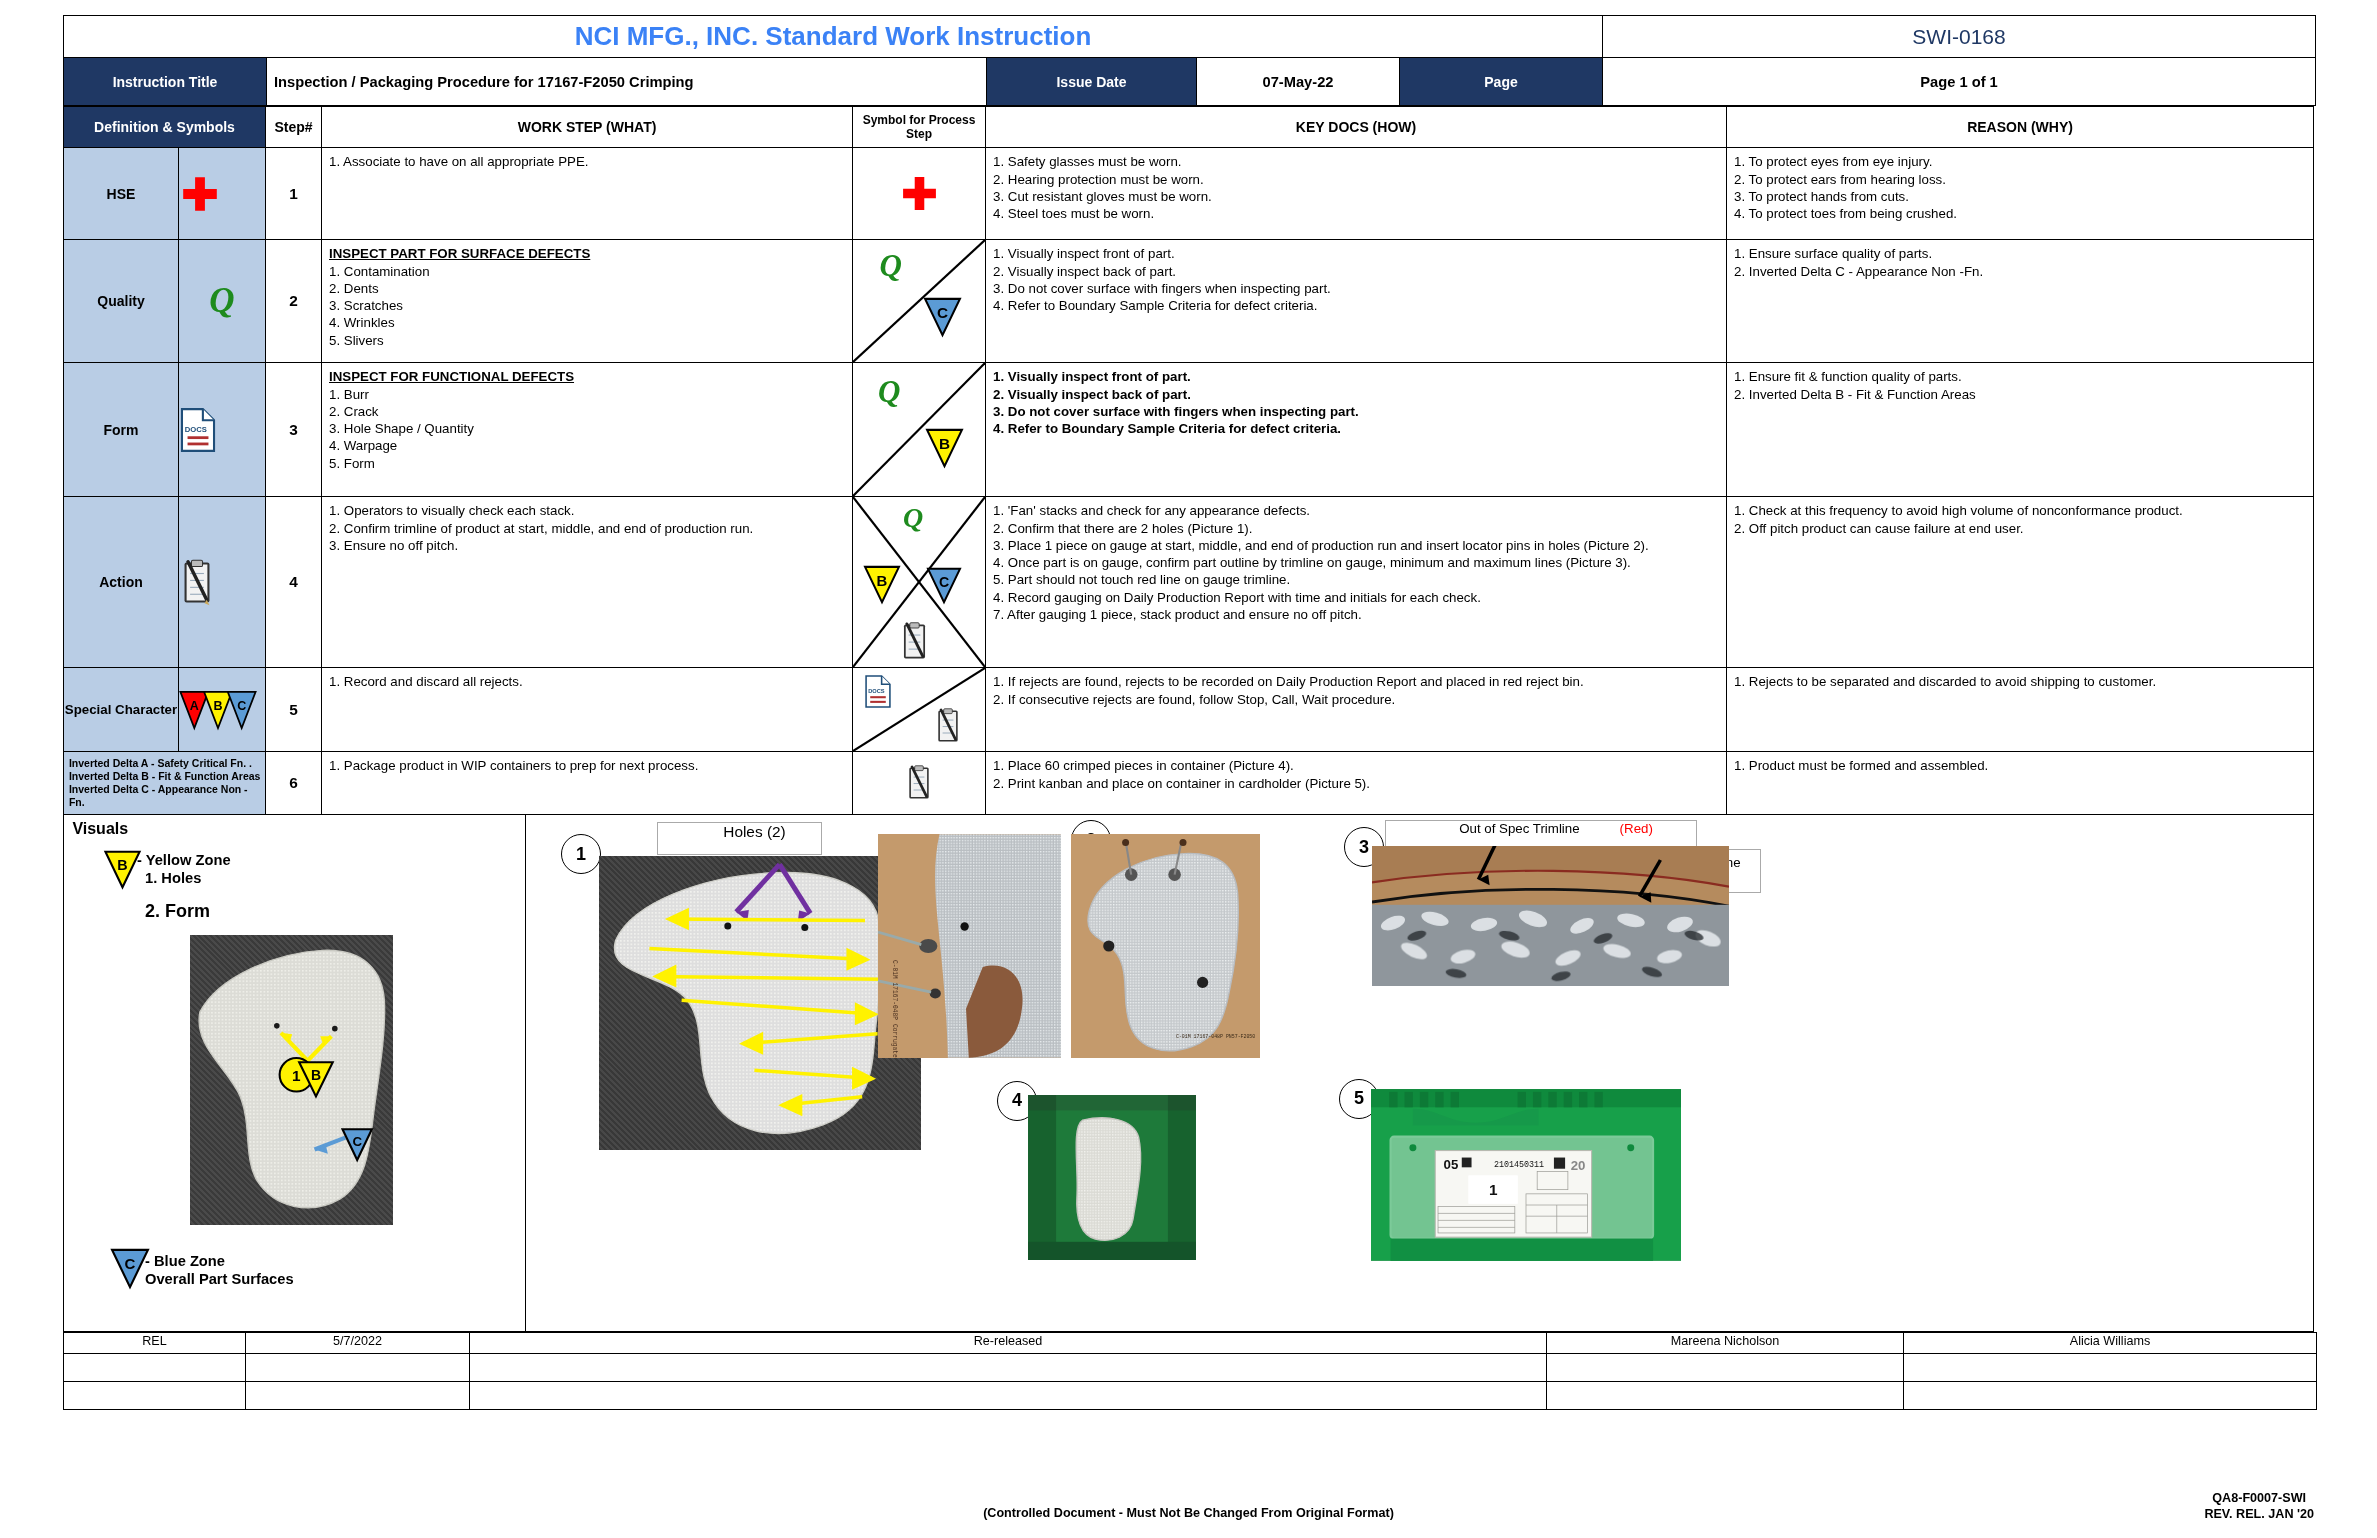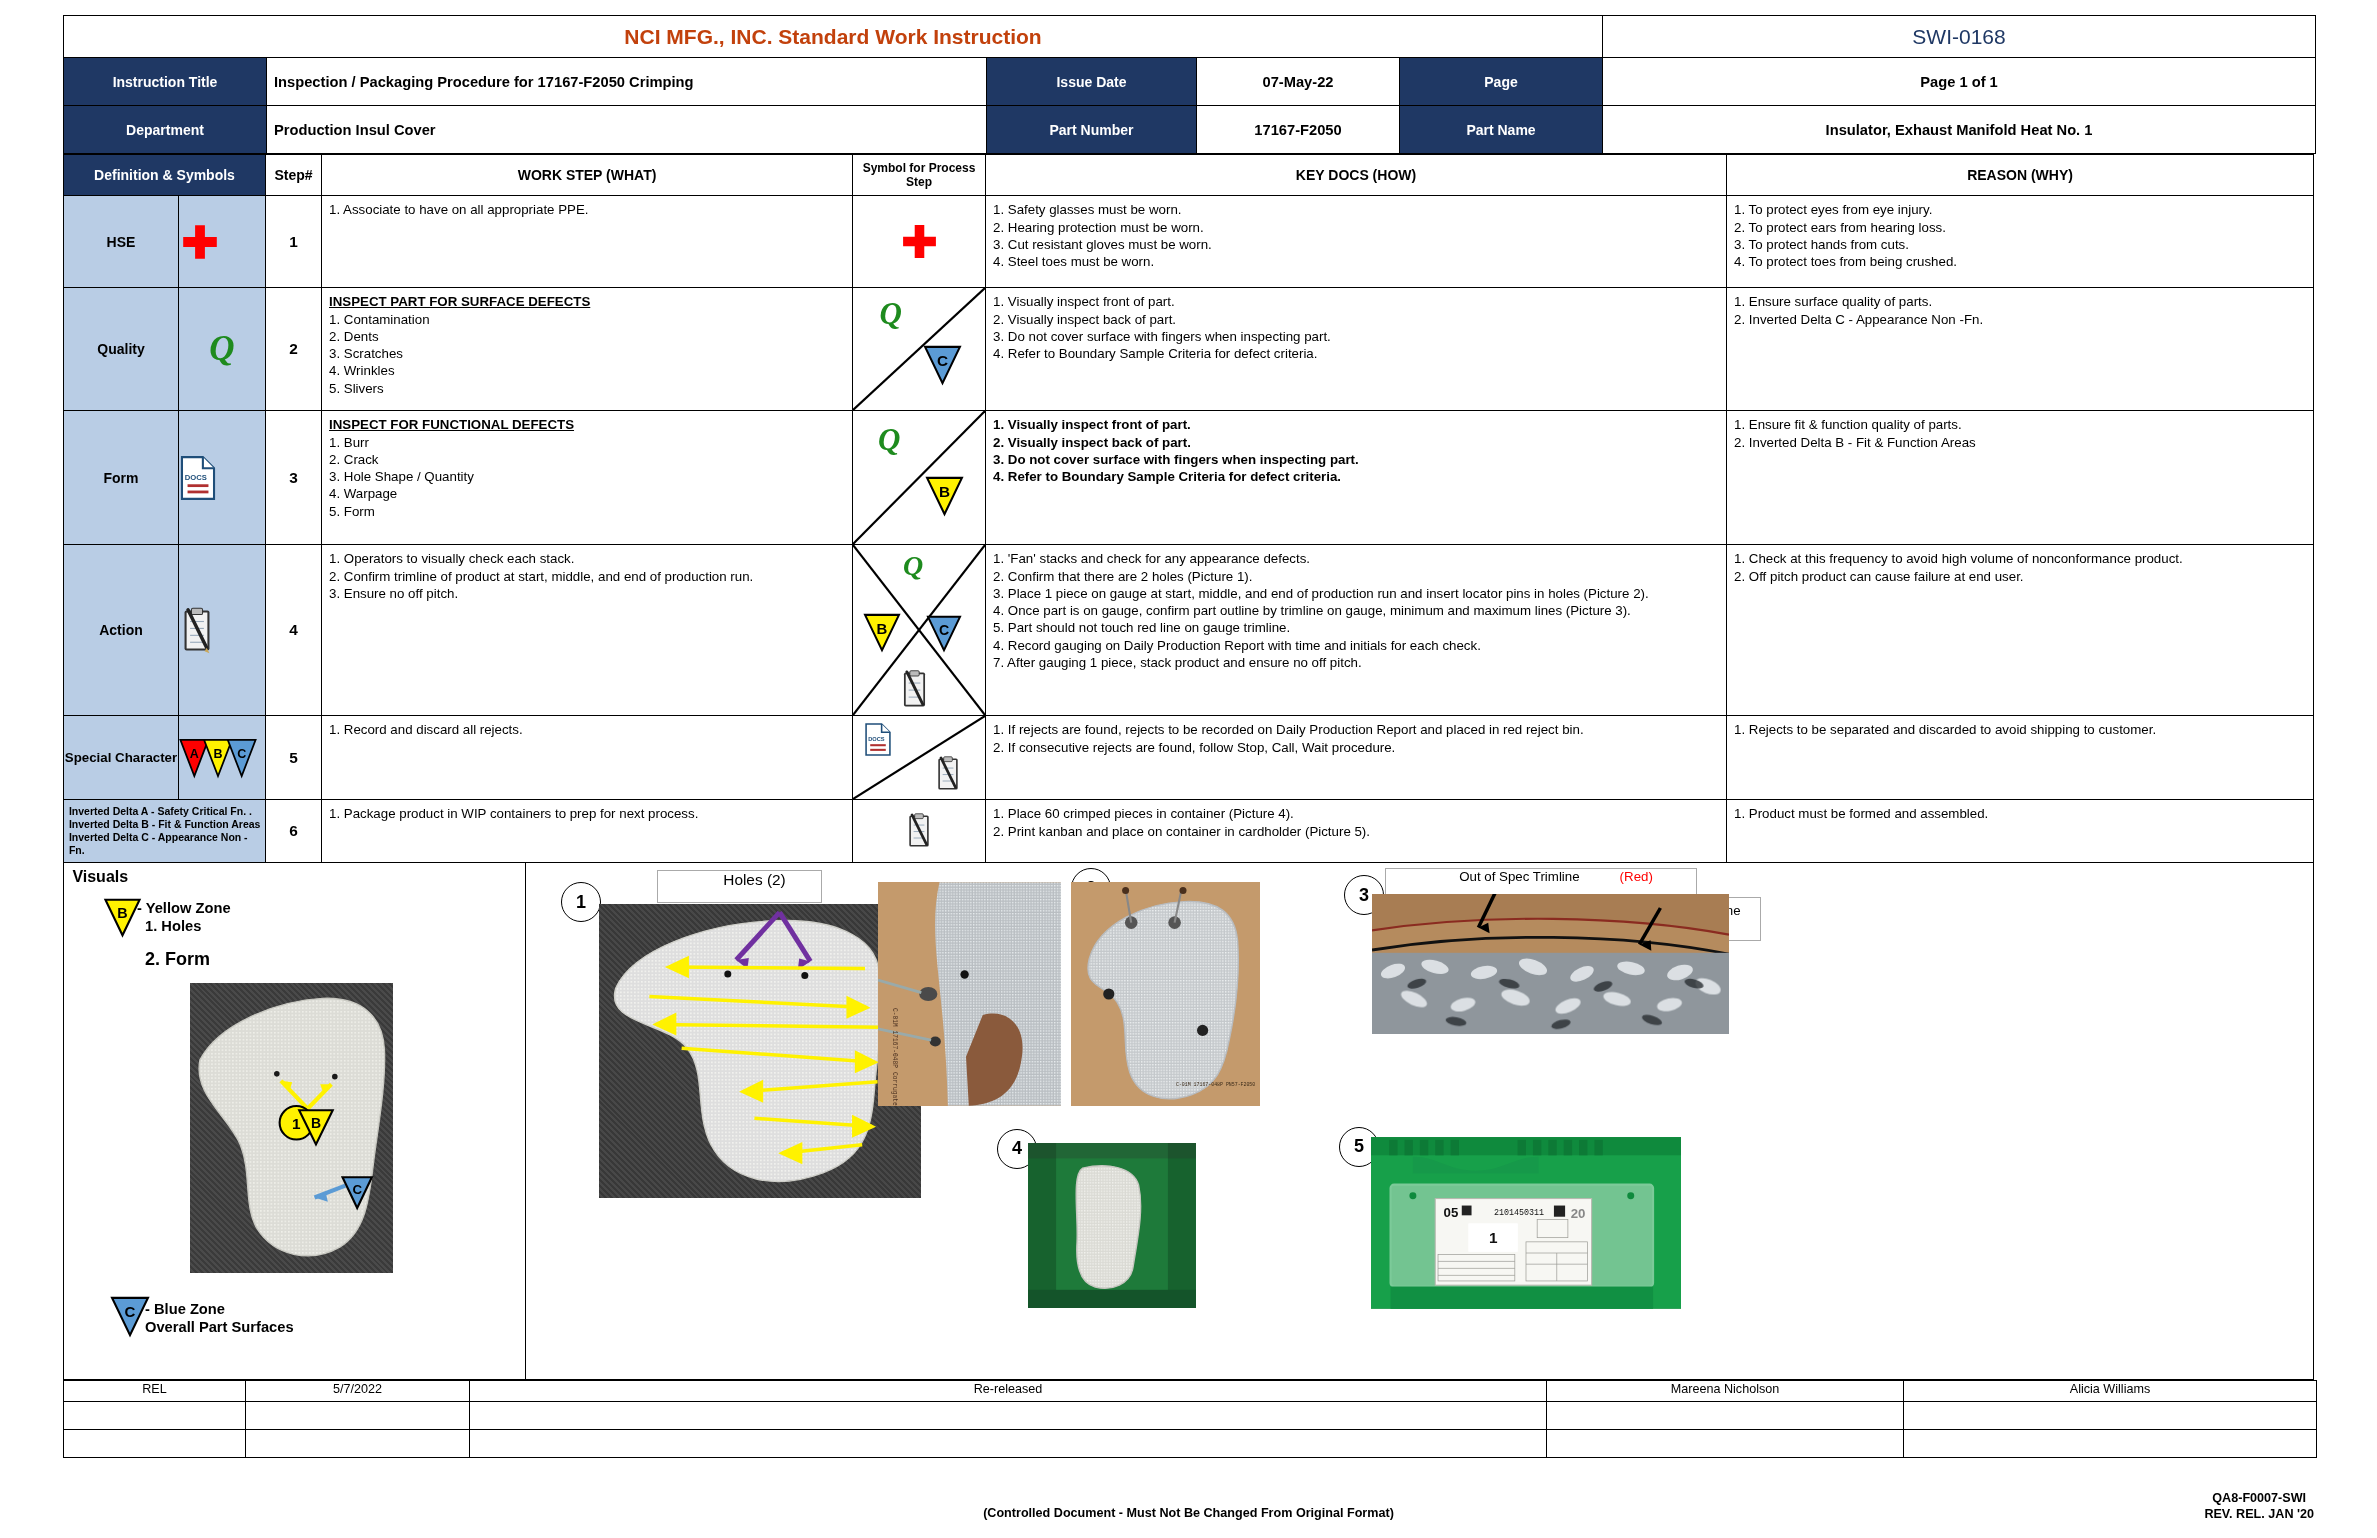--- a/index.html
+++ b/index.html
@@ -5,21 +5,21 @@
   html,body{margin:0;padding:0;background:#fff;}
   body{width:2377px;height:1538px;font-family:"Liberation Sans",sans-serif;color:#000;}
   .page{position:relative;width:2377px;height:1538px;box-sizing:border-box;padding:15.4px 63px 0 63px;}
 
   table{border-collapse:collapse;width:100%;table-layout:fixed;}
   td,th{border:1.4px solid #000;vertical-align:top;padding:0;}
   .navy{background:#1F3864;color:#fff;font-weight:bold;text-align:center;vertical-align:middle;}
   .ctr{text-align:center;vertical-align:middle;}
   .lblue{background:#B9CDE5;}
 
-  .hdr-title{font-size:21px;font-weight:bold;text-align:center;vertical-align:middle;height:41px;color:#c2410c;}
+  .hdr-title{font-size:26px;font-weight:bold;text-align:center;vertical-align:middle;height:41px;color:#3b82f6;}
   .hdr-code{font-size:21px;font-weight:normal;text-align:center;vertical-align:middle;color:#1F3864;}
 
   .lbl{font-size:14px;font-weight:bold;}
   .val{font-size:14.7px;font-weight:bold;padding:4.2px 7px;vertical-align:middle;}
   .val-l{font-size:14.7px;font-weight:bold;padding:4.2px 7px;vertical-align:middle;text-align:left;}
 
   .colhdr{font-size:14px;font-weight:bold;text-align:center;vertical-align:middle;height:39px;}
 
   .cat{font-size:14px;font-weight:bold;text-align:center;vertical-align:middle;}
   .stepno{font-size:15.4px;font-weight:bold;text-align:center;vertical-align:middle;}
@@ -74,28 +74,20 @@
       <td class="hdr-title" colspan="5">NCI MFG., INC. Standard Work Instruction</td>
       <td class="hdr-code">SWI-0168</td>
     </tr>
     <tr style="height:48px">
       <td class="navy lbl">Instruction Title</td>
       <td class="val-l">Inspection / Packaging Procedure for 17167-F2050 Crimping</td>
       <td class="navy lbl">Issue Date</td>
       <td class="val ctr">07-May-22</td>
       <td class="navy lbl">Page</td>
       <td class="val ctr">Page 1 of 1</td>
-    </tr>
-    <tr style="height:48px">
-      <td class="navy lbl">Department</td>
-      <td class="val-l">Production Insul Cover</td>
-      <td class="navy lbl">Part Number</td>
-      <td class="val ctr">17167-F2050</td>
-      <td class="navy lbl">Part Name</td>
-      <td class="val ctr">Insulator, Exhaust Manifold Heat No. 1</td>
     </tr>
   </tbody>
     </table>
 
   <table style="border-top:none">
     <colgroup>
       <col style="width:115px">
         <col style="width:87px">
         <col style="width:56px">
       <col style="width:531px">

